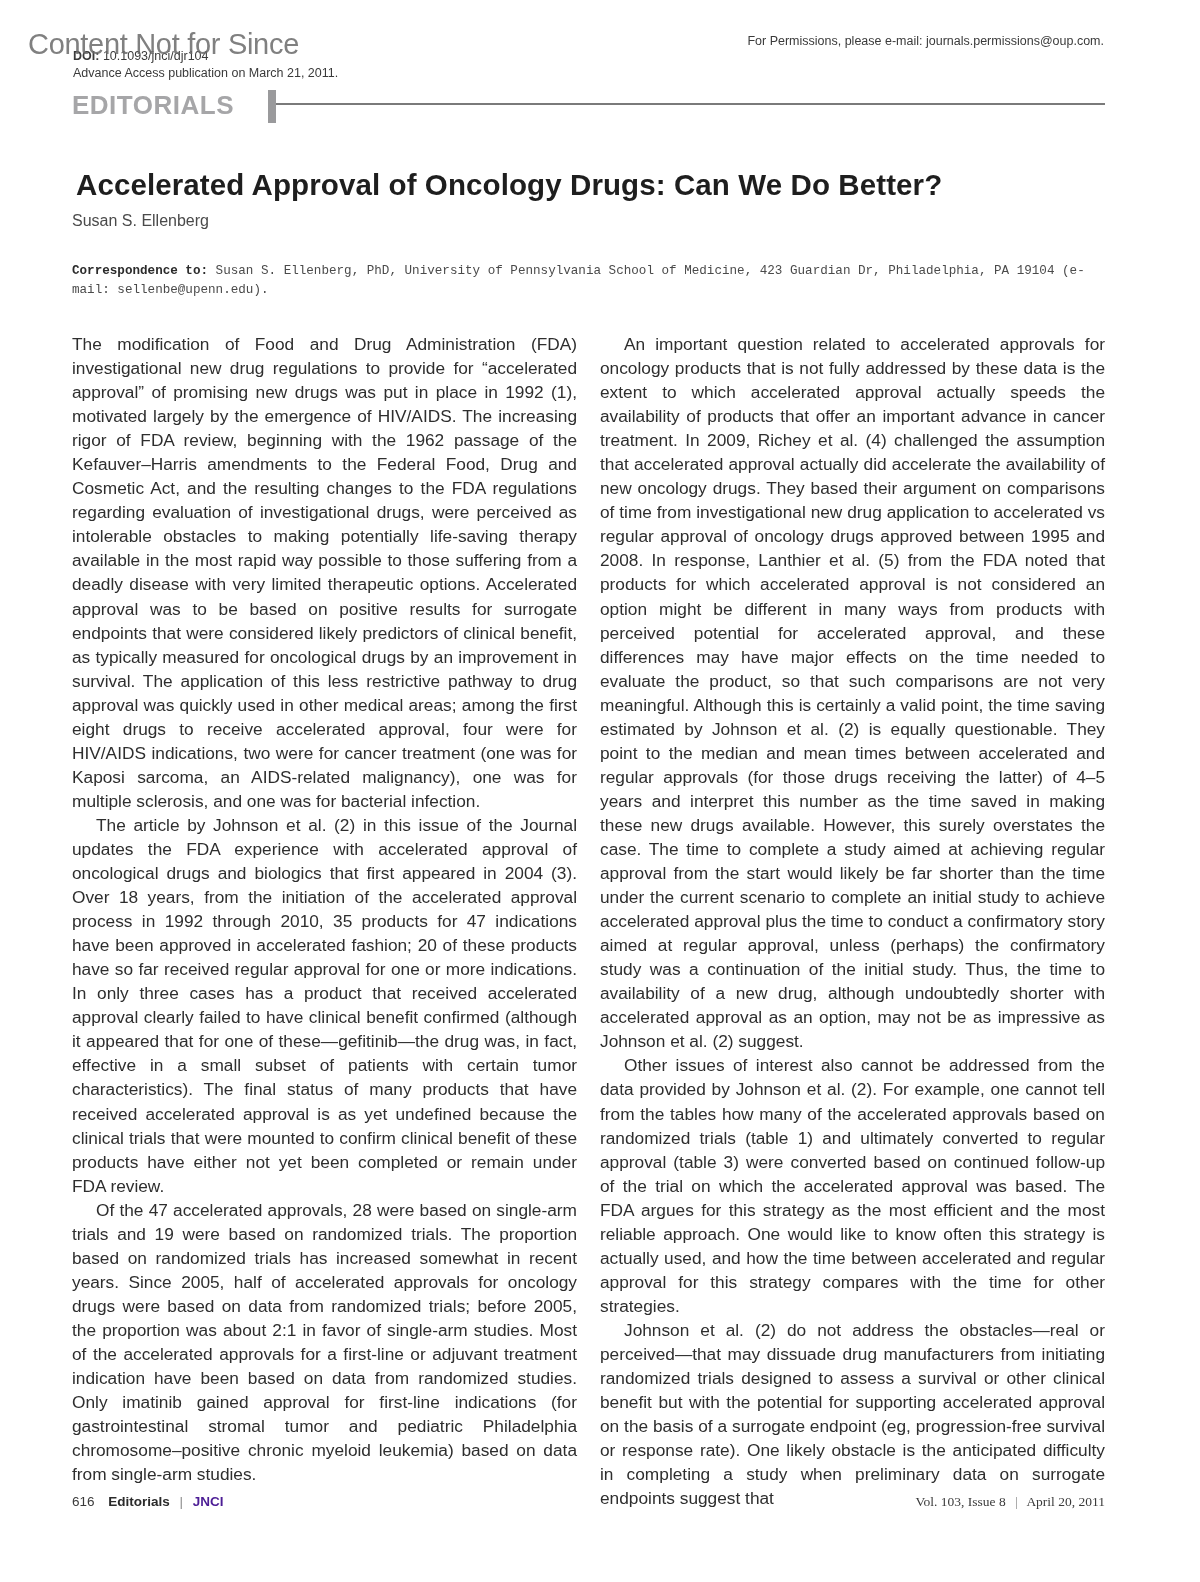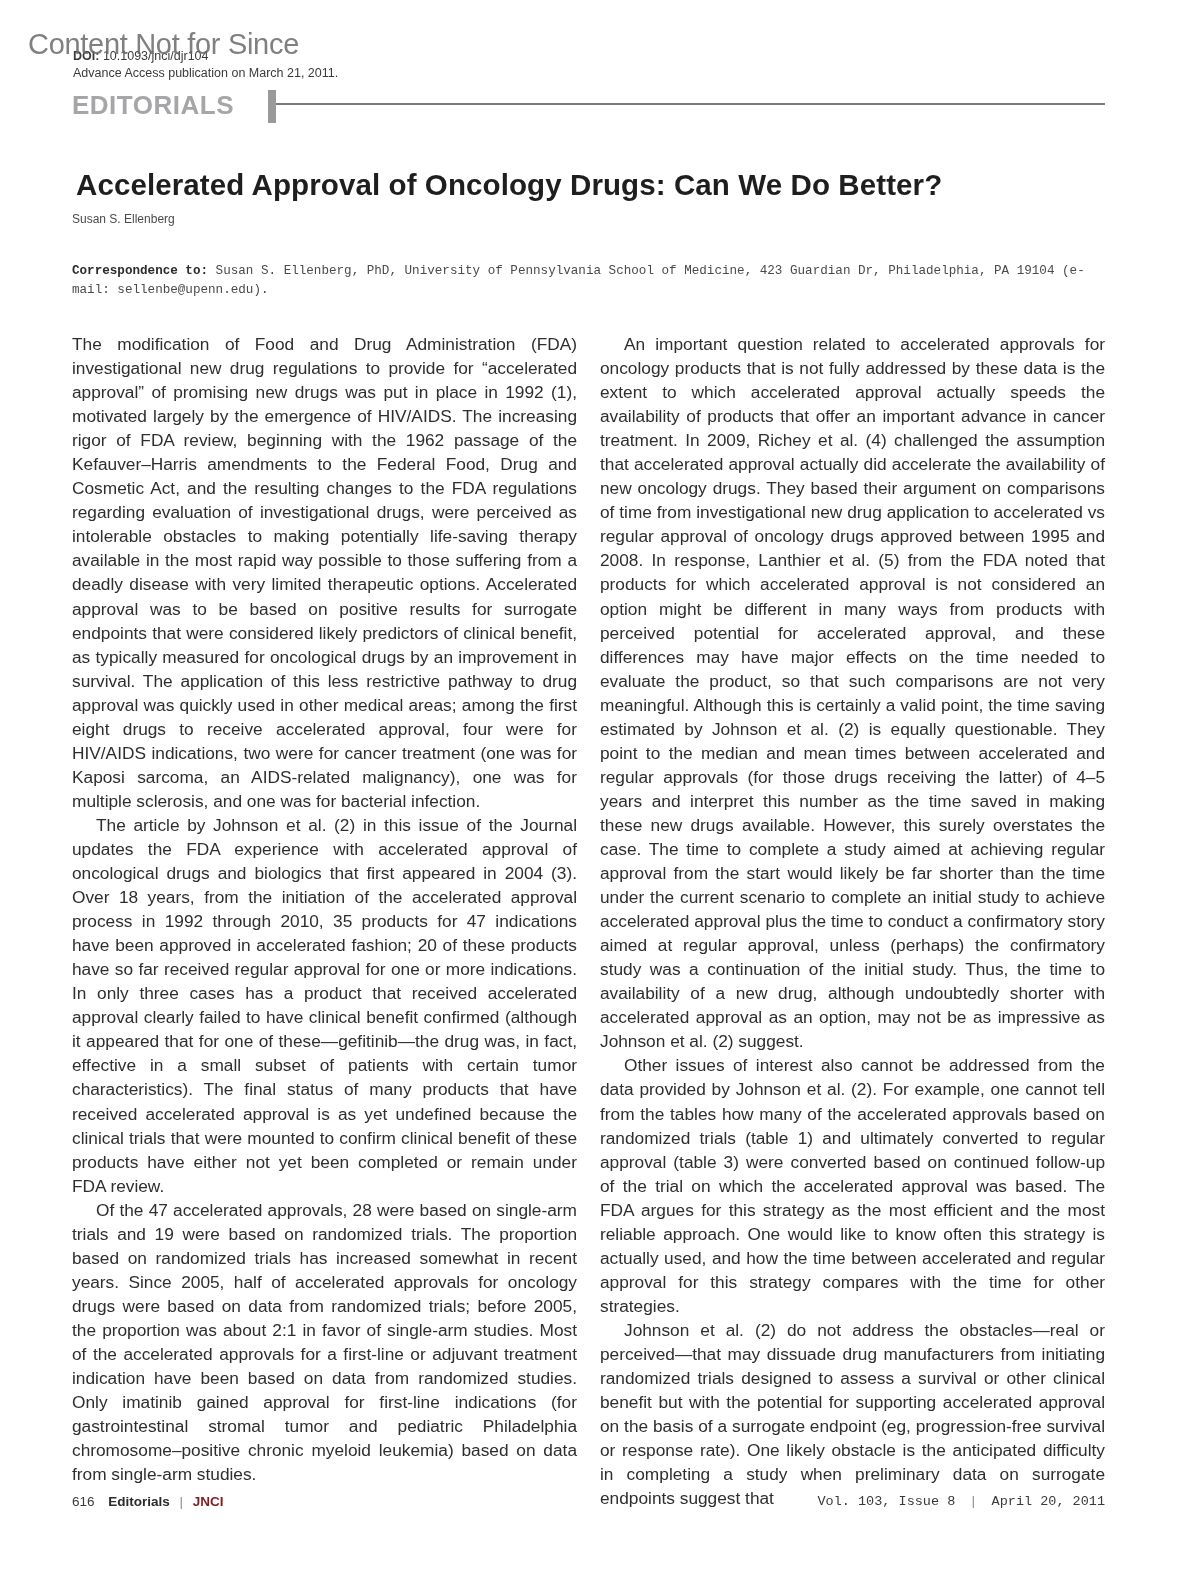--- a/index.html
+++ b/index.html
@@ -91,21 +91,21 @@
       color: #1e1e1e;
       letter-spacing: 0.1px;
       margin: 4px;
       white-space: nowrap;
     }
     .author {
       position: absolute;
       left: 72px;
       top: 212px;
       font-family: "Liberation Sans", sans-serif;
-      font-size: 12px;
+      font-size: 16px;
       color: #4a4a4a;
     }
     .correspondence {
       position: absolute;
       left: 72px;
       top: 262px;
       width: 1035px;
       font-family: Liberation Mono, monospace;
       font-size: 12.6px;
       line-height: 19px;
@@ -140,44 +140,45 @@
       font-family: "Liberation Sans", sans-serif;
       font-size: 13.5px;
       color: #3a3a3a;
     }
     .footer-left .page-num { margin-right: 10px; }
     .footer-left .journal-section { font-weight: bold; color: #2a2a2a; }
     .footer-left .sep, .footer-right .sep {
       color: #8a8a8a;
       margin: 0 6px;
     }
-    .footer-left .journal { font-weight: bold; color: #7f1d1d; }
+    .footer-left .journal { font-weight: bold; color: #4c1d95; }
     .footer-right {
       position: absolute;
       right: 95px;
       top: 1494px;
-      font-family: Liberation Mono, monospace;
+      font-family: Liberation Serif, serif;
       font-size: 13.5px;
       color: #3a3a3a;
     }
   </style>
 </head>
 <body>
 
 <div class="watermark">Content Not for Since</div>
 
 <div class="doi-block">
   <div>
     <span class="doi-label">DOI:</span>
     <span>10.1093/jnci/djr104</span>
   </div>
   <div>Advance Access publication on March 21, 2011.</div>
 </div>
 
 <div class="copyright-block">
+  <div>For Permissions, please e-mail: journals.permissions@oup.com.</div>
 </div>
 
 <div class="section-header">
   <span class="section-label">EDITORIALS</span>
   <span class="section-bar"></span>
   <span class="section-rule"></span>
 </div>
 
 <h1 class="title">Accelerated Approval of Oncology Drugs: Can We Do Better?</h1>
 

